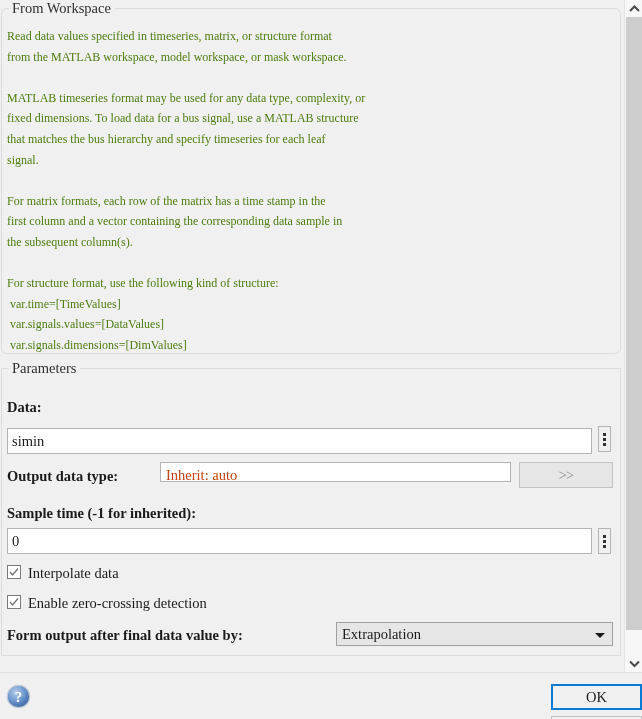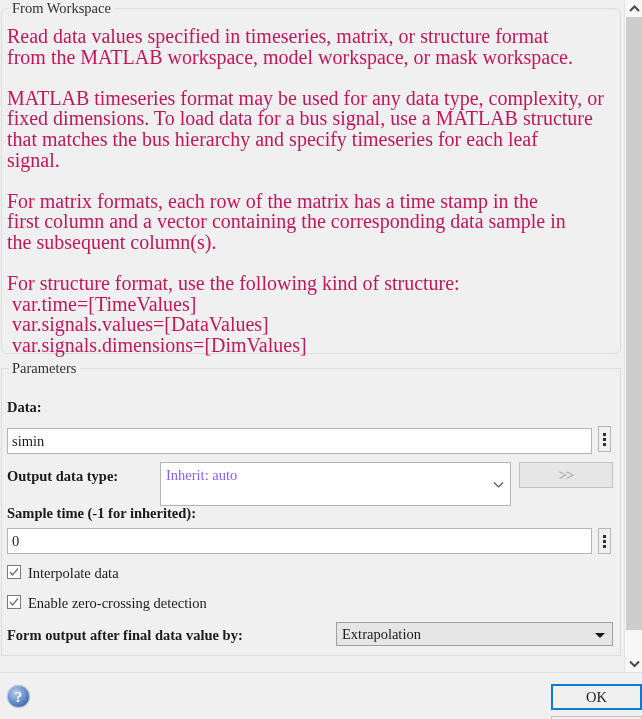--- a/index.html
+++ b/index.html
@@ -101,22 +101,22 @@
     height: 288px;
   }
 
   .desc-body {
     position: absolute;
     left: 5px;
     top: 17px;
     right: 8px;
     white-space: pre-wrap;
     line-height: 20.6px;
-    font-size: 20px;
-    color: #be185d;
+    font-size: 12px;
+    color: #4d7c0f;
   }
 
   
   .params-inner {
     position: absolute;
     left: 0; top: 0; right: 0; bottom: 0;
   }
   .field-label {
     position: absolute;
     font-size: 14.5px;
@@ -157,28 +157,28 @@
   .kebab i {
     display: block;
     width: 3px;
     height: 3px;
     background: #303030;
   }
 
   
   .combo-white {
     position: absolute;
-    height: 44px;
+    height: 20px;
     background: #ffffff;
     border: 1px solid #b4b4b4;
     box-sizing: border-box;
     line-height: 24px;
     padding: 0 22px 0 5px;
     font-size: 14.5px;
-    color: #8b5cf6;
+    color: #c2410c;
     white-space: nowrap;
     overflow: hidden;
   }
   .combo-white .chev {
     position: absolute;
     right: 6px;
     top: 9px;
   }
 
   

